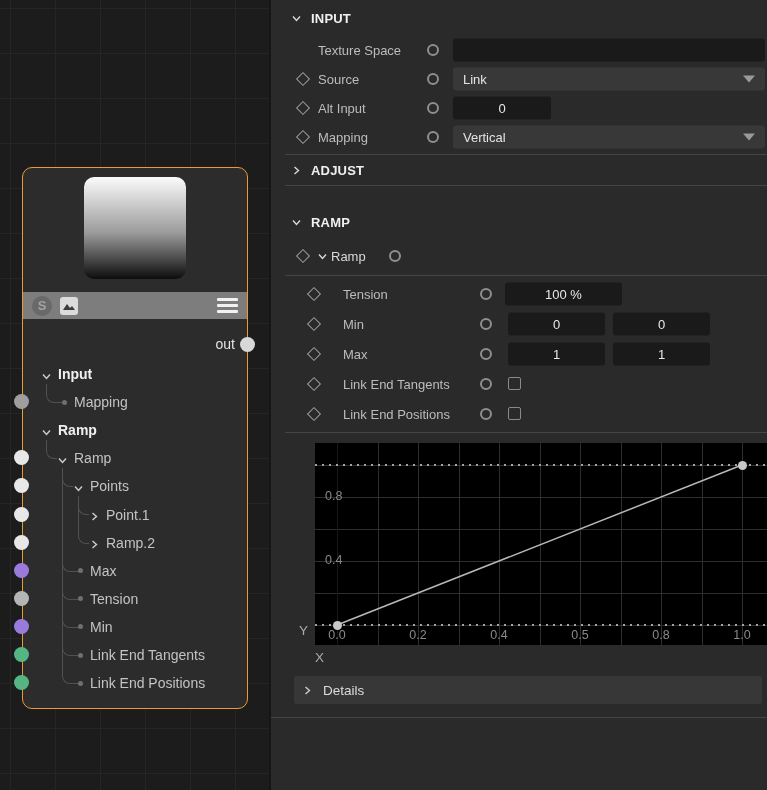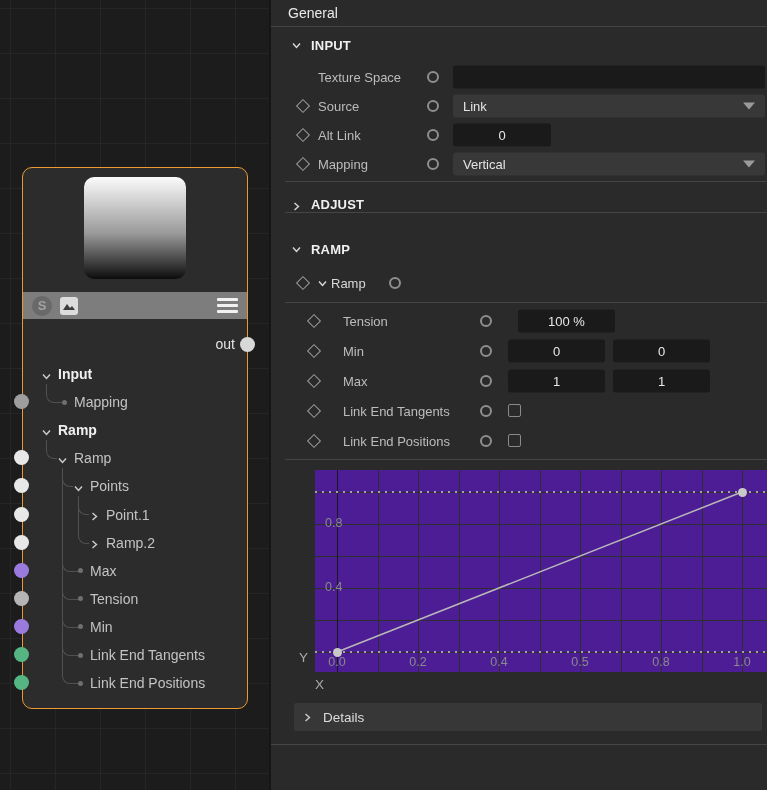--- a/index.html
+++ b/index.html
@@ -71,21 +71,21 @@
     box-sizing:border-box;}
   .dropdown{position:absolute;top:50%;transform:translateY(-50%);height:23px;background:#383838;
     border-radius:3px;color:#e4e4e4;display:flex;align-items:center;padding:0 10px;box-sizing:border-box;}
   .dropdown .arrow{margin-left:auto;width:0;height:0;border-left:6px solid transparent;
     border-right:6px solid transparent;border-top:7px solid #9a9a9a;}
   .checkbox{position:absolute;top:50%;margin-top:-7px;width:13px;height:13px;border:1.5px solid #8a8a8a;
     border-radius:2px;background:transparent;box-sizing:border-box;}
   .sep{height:1px;background:#454545;margin-left:14px;}
   
   #graph-area{position:relative;height:243px;}
-  #plot{position:absolute;left:44px;top:10px;right:0;height:202px;background:#4c1d95;overflow:hidden;}
+  #plot{position:absolute;left:44px;top:10px;right:0;height:202px;background:#000000;overflow:hidden;}
   .gline{position:absolute;background:#2e2e2e;}
   .axisline{position:absolute;background:#181818;}
   .dotline{position:absolute;left:0;right:0;height:2px;
     background:repeating-linear-gradient(90deg,#a3a3a3 0 2px,transparent 2px 7px);}
   .ytick{position:absolute;color:#8a8a8a;font-size:12.5px;}
   .xtick{position:absolute;color:#8a8a8a;font-size:12.5px;width:40px;text-align:center;}
   .endpt{position:absolute;width:9px;height:9px;border-radius:50%;background:#c9c9c9;}
   #ylab{position:absolute;left:28px;top:190px;color:#ababab;font-size:13.5px;}
   #xlab{position:absolute;left:44px;top:217px;color:#ababab;font-size:13.5px;}
   #details-bar{margin:0 5px 0 23px;height:28px;background:#373737;border-radius:2px;
@@ -198,21 +198,20 @@
       <div class="port" style="left: -9px; top: 394.7px; background: rgb(155, 122, 222);"></div>
       <div class="port" style="left: -9px; top: 422.8px; background: rgb(181, 181, 181);"></div>
       <div class="port" style="left: -9px; top: 450.9px; background: rgb(155, 122, 222);"></div>
       <div class="port" style="left: -9px; top: 479px; background: rgb(85, 181, 131);"></div>
       <div class="port" style="left: -9px; top: 507.1px; background: rgb(85, 181, 131);"></div>
     </div>
 </div>
 
 <div id="panel">
 
-  <div class="panel-title">General</div>
 
   <div class="sec-head" style="margin-top:4px;height:28px;">
     <span class="chev">
       <svg width="11" height="11" viewBox="0 0 11 11">
           <polyline points="2,3.5 5.5,7.5 9,3.5" fill="none" stroke="#d8d8d8" stroke-width="1.4"></polyline>
         </svg>
     </span>
     <span>INPUT</span>
   </div>
 
@@ -227,38 +226,38 @@
     <span class="plabel" style="left:47px;">Source</span>
     <span class="oport" style="left:156px;"></span>
     <span class="dropdown" style="left:182px;width:312px;">
       <span>Link</span>
       <span class="arrow"></span>
     </span>
   </div>
 
   <div class="prow" style="height:29px;">
     <span class="diamond" style="left:27px;"></span>
-    <span class="plabel" style="left:47px;">Alt Link</span>
+    <span class="plabel" style="left:47px;">Alt Input</span>
     <span class="oport" style="left:156px;"></span>
     <span class="field" style="left:182px;width:98px;">0</span>
   </div>
 
   <div class="prow" style="height:29px;">
     <span class="diamond" style="left:27px;"></span>
     <span class="plabel" style="left:47px;">Mapping</span>
     <span class="oport" style="left:156px;"></span>
     <span class="dropdown" style="left:182px;width:312px;">
       <span>Vertical</span>
       <span class="arrow"></span>
     </span>
   </div>
 
   <div class="sep" style="margin-top:3px;"></div>
 
-  <div class="sec-head" style="height:30px;align-items:flex-end;">
+  <div class="sec-head" style="height:30px;">
     <span class="chev">
       <svg width="11" height="11" viewBox="0 0 11 11">
           <polyline points="3.5,2 7.5,5.5 3.5,9" fill="none" stroke="#d8d8d8" stroke-width="1.4"></polyline>
         </svg>
     </span>
     <span>ADJUST</span>
   </div>
 
   <div class="sep"></div>
 
@@ -282,21 +281,21 @@
     <span class="oport" style="left:118px;"></span>
   </div>
 
   <div class="sep" style="margin-top:3px;"></div>
 
 
   <div class="prow" style="height:29px;margin-top:3px;margin-bottom:1px;">
     <span class="diamond" style="left:38px;"></span>
     <span class="plabel" style="left:72px;">Tension</span>
     <span class="oport" style="left:209px;"></span>
-    <span class="field" style="left:247px;width:97px;">100 %</span>
+    <span class="field" style="left:234px;width:117px;">100 %</span>
   </div>
 
   <div class="prow" style="height:29px;margin-bottom:1px;">
     <span class="diamond" style="left:38px;"></span>
     <span class="plabel" style="left:72px;">Min</span>
     <span class="oport" style="left:209px;"></span>
     <span class="field" style="left:237px;width:97px;">0</span>
     <span class="field" style="left:342px;width:97px;">0</span>
   </div>
 

